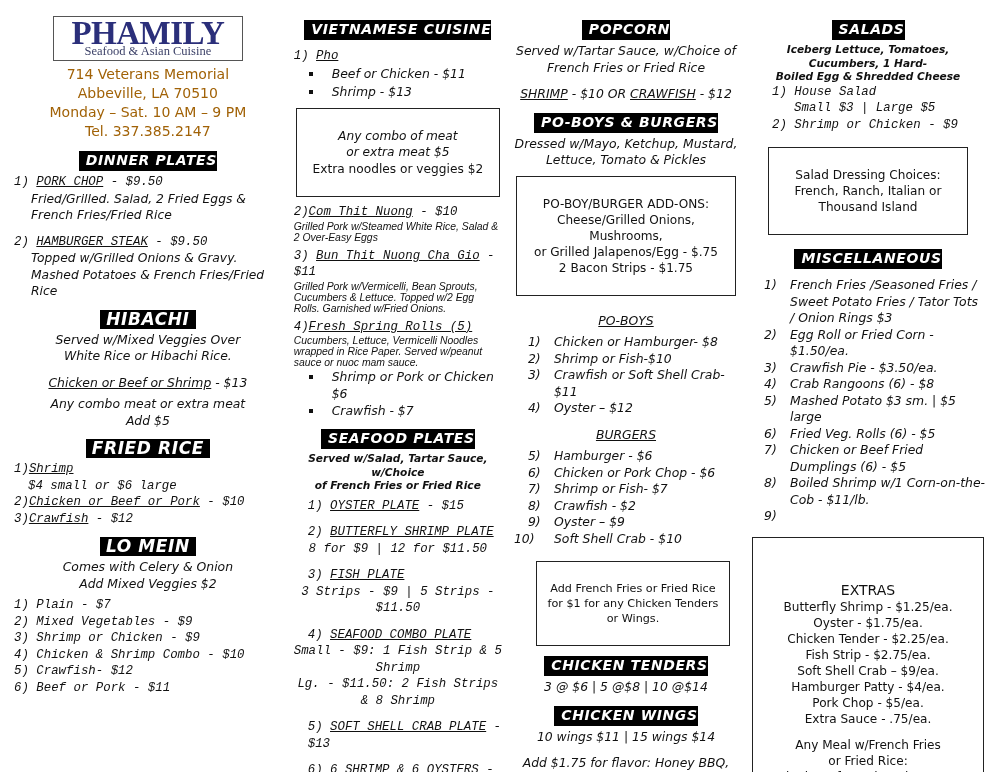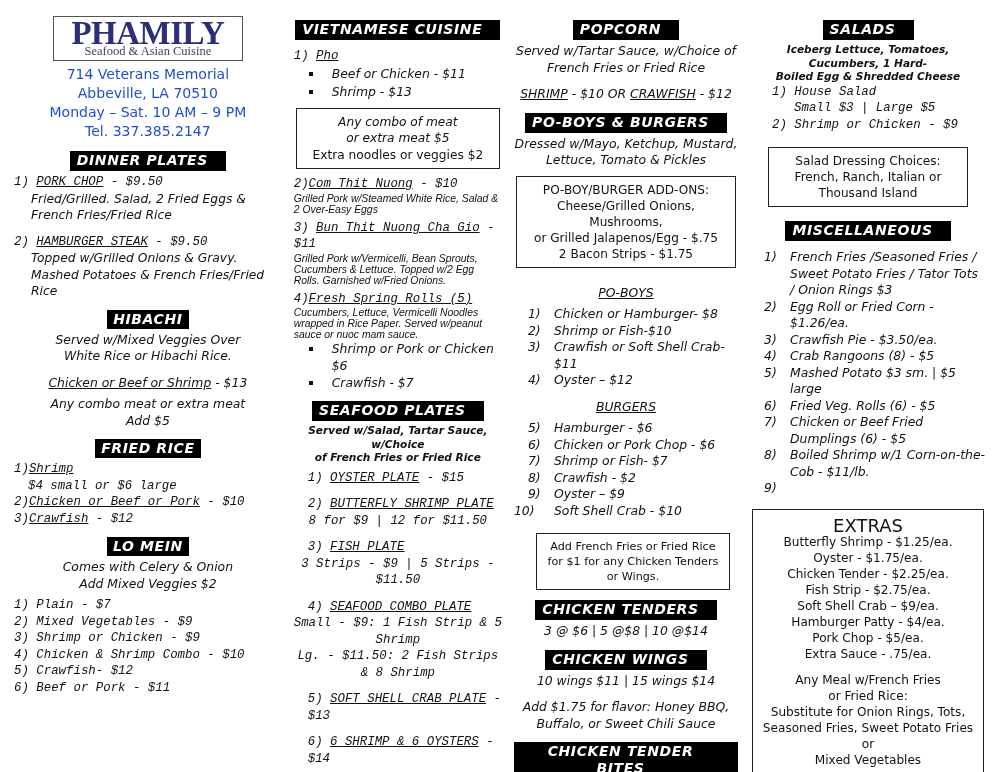--- a/index.html
+++ b/index.html
@@ -56,42 +56,42 @@
     color: #3a3f66;
     margin-top: -4px;
     white-space: nowrap;
   }
 
   .addr {
     text-align: center;
     font-size: 14px;
     line-height: 19px;
     font-family: "DejaVu Sans", sans-serif;
-    color: #1d4ed8;
+    color: #a16207;
   }
 
   
   .hdr {
     display: block;
     text-align: center;
     margin: 10px 0 3px 0;
   }
   .hdr span {
     background: #000;
     color: #fff;
     font-style: italic;
     font-weight: bold;
     font-size: 14px;
     line-height: 17px;
-    padding: 1px 18px 2px 7px;
+    padding: 1px 0 2px 7px;
     letter-spacing: 0.6px;
     display: inline-block;
     font-family: "DejaVu Sans", sans-serif;
   }
-  .hdr.sm span { font-size: 14px; padding: 1px 6px; }
+  .hdr.sm span { font-size: 17px; padding: 1px 6px; }
 
   
   .it {
     font-style: italic;
     font-size: 12.4px;
     line-height: 16.5px;
     font-family: "DejaVu Sans", sans-serif;
   }
   .it-sm {
     font-style: italic;
@@ -120,21 +120,21 @@
     font-size: 10.4px;
     line-height: 11px;
     font-family: Liberation Sans, sans-serif;
   }
   .gap { height: 10px; }
   .gap-sm { height: 5px; }
 
   
   .box {
     border: 1px solid #222;
-    padding: 5px 6px;
+    padding: 19px 6px;
     text-align: center;
     margin: 7px 2px;
     background: #fff;
   }
   .box-line {
     font-size: 12.2px;
     line-height: 16.5px;
     font-family: "DejaVu Sans", sans-serif;
   }
   .box-line.it { font-style: italic; }
@@ -165,23 +165,24 @@
     font-size: 12.4px;
     line-height: 16.5px;
     font-family: "DejaVu Sans", sans-serif;
   }
   .hang .n { width: 26px; flex: none; }
   .hang .t { flex: 1; }
 
   .pad-l { padding-left: 14px; }
   .pad-l2 { padding-left: 22px; }
   .extras-title {
-    font-size: 18px;
+    font-size: 14px;
     line-height: 17px;
     font-family: "DejaVu Sans", sans-serif;
+    margin-top: 37px;
   }
 </style>
 </head>
 <body>
 
 <div class="menu-page">
 
   <div class="col col-1">
 
     <div class="logo-box">
@@ -500,29 +501,29 @@
       <span>MISCELLANEOUS</span>
     </div>
     <div class="gap-sm"></div>
 
     <div class="hang pad-l">
       <span class="n">1)</span>
       <span class="t">French Fries /Seasoned Fries / Sweet Potato Fries / Tator Tots / Onion Rings $3</span>
     </div>
     <div class="hang pad-l">
       <span class="n">2)</span>
-      <span class="t">Egg Roll or Fried Corn - $1.26/ea.</span>
+      <span class="t">Egg Roll or Fried Corn - $1.50/ea.</span>
     </div>
     <div class="hang pad-l">
       <span class="n">3)</span>
       <span class="t">Crawfish Pie - $3.50/ea.</span>
     </div>
     <div class="hang pad-l">
       <span class="n">4)</span>
-      <span class="t">Crab Rangoons (8) - $5</span>
+      <span class="t">Crab Rangoons (6) - $8</span>
     </div>
     <div class="hang pad-l">
       <span class="n">5)</span>
       <span class="t">Mashed Potato $3 sm. | $5 large</span>
     </div>
     <div class="hang pad-l">
       <span class="n">6)</span>
       <span class="t">Fried Veg. Rolls (6) - $5</span>
     </div>
     <div class="hang pad-l">

